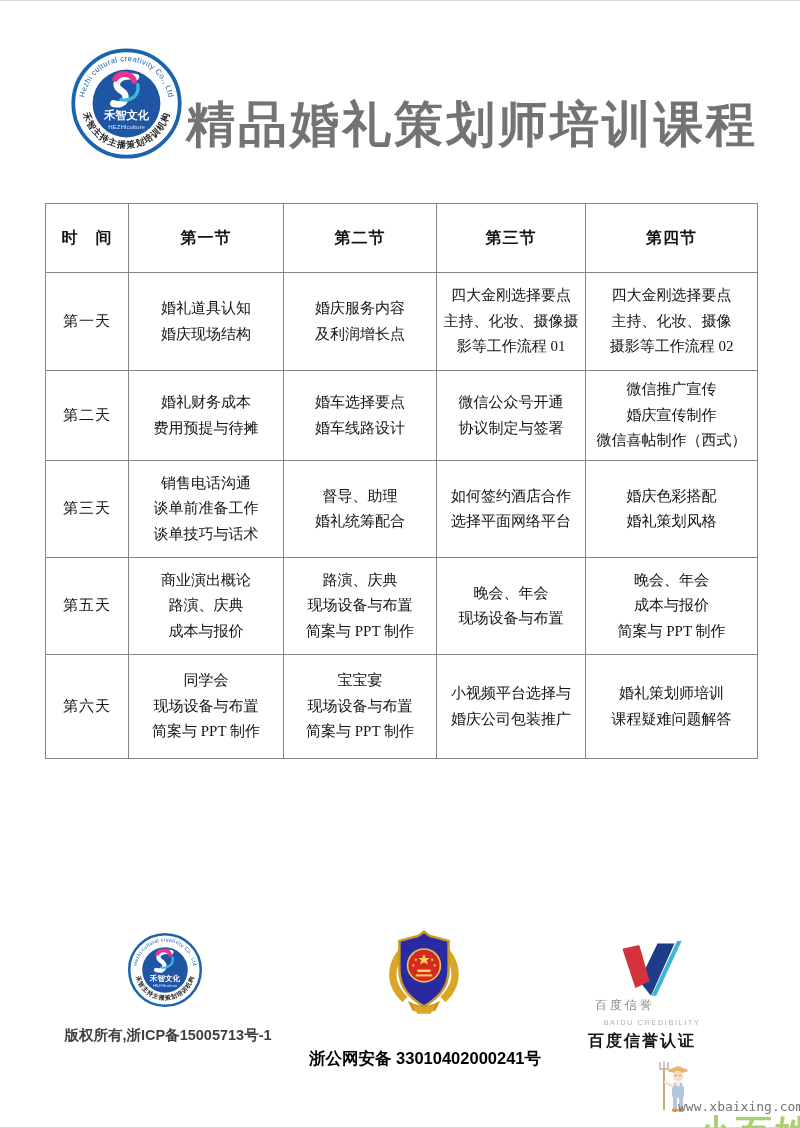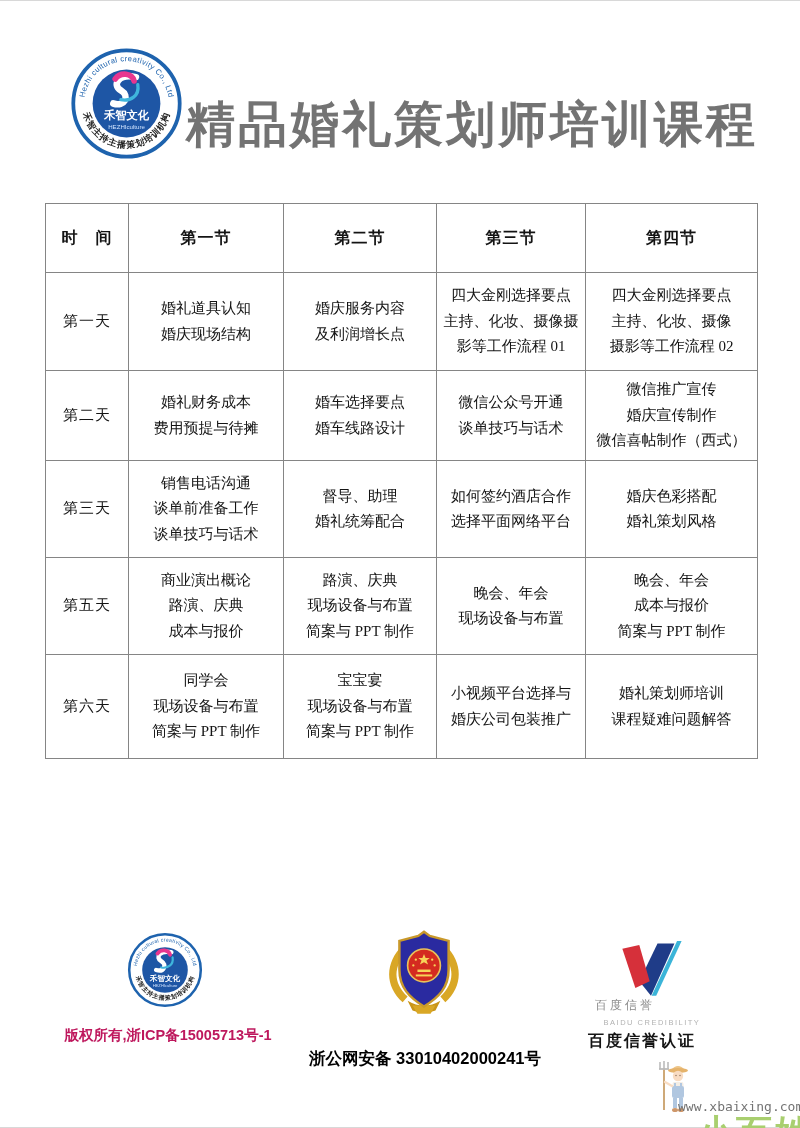--- a/index.html
+++ b/index.html
@@ -30,21 +30,21 @@
   }
   tr.hdr td{height:60px;font-weight:bold;font-size:16px;letter-spacing:1px;}
   td.day{font-size:16px;vertical-align:top;padding-top:24px;letter-spacing:1px;}
   tr.r1 td{height:89px;} tr.r2 td{height:81px;} tr.r3 td{height:88px;}
   tr.r4 td{height:81px;} tr.r5 td{height:88px;} tr.r6 td{height:95px;}
 
   
   .brand-logo-small{position:absolute;left:127px;top:932px;width:76px;height:76px;}
   .copyright-text{
     position:absolute;left:62px;top:1026px;width:212px;text-align:center;
-    font-size:14.5px;font-weight:600;color:#be185d;
+    font-size:14.5px;font-weight:600;color:#404040;
   }
   .police-badge{position:absolute;left:383px;top:926px;width:82px;height:92px;}
   .police-record-text{
     position:absolute;left:308px;top:1028px;width:234px;text-align:center;
     font-size:16.5px;font-weight:bold;color:#000;margin-top:20px;
   }
   .baidu-v{position:absolute;left:617px;top:941px;width:68px;height:56px;}
   .baidu-title{
     position:absolute;left:595px;top:997px;width:114px;text-align:left;
     font-size:12px;color:#8a8a8a;letter-spacing:3px;
@@ -130,21 +130,21 @@
 主持、化妆、摄像
 摄影等工作流程 02</td>
     </tr>
     <tr class="r2">
       <td class="day">第二天</td>
       <td>婚礼财务成本
 费用预提与待摊</td>
       <td>婚车选择要点
 婚车线路设计</td>
       <td>微信公众号开通
-谈单技巧与话术</td>
+协议制定与签署</td>
       <td>微信推广宣传
 婚庆宣传制作
 微信喜帖制作（西式）</td>
     </tr>
     <tr class="r3">
       <td class="day">第三天</td>
       <td>销售电话沟通
 谈单前准备工作
 谈单技巧与话术</td>
       <td>督导、助理

